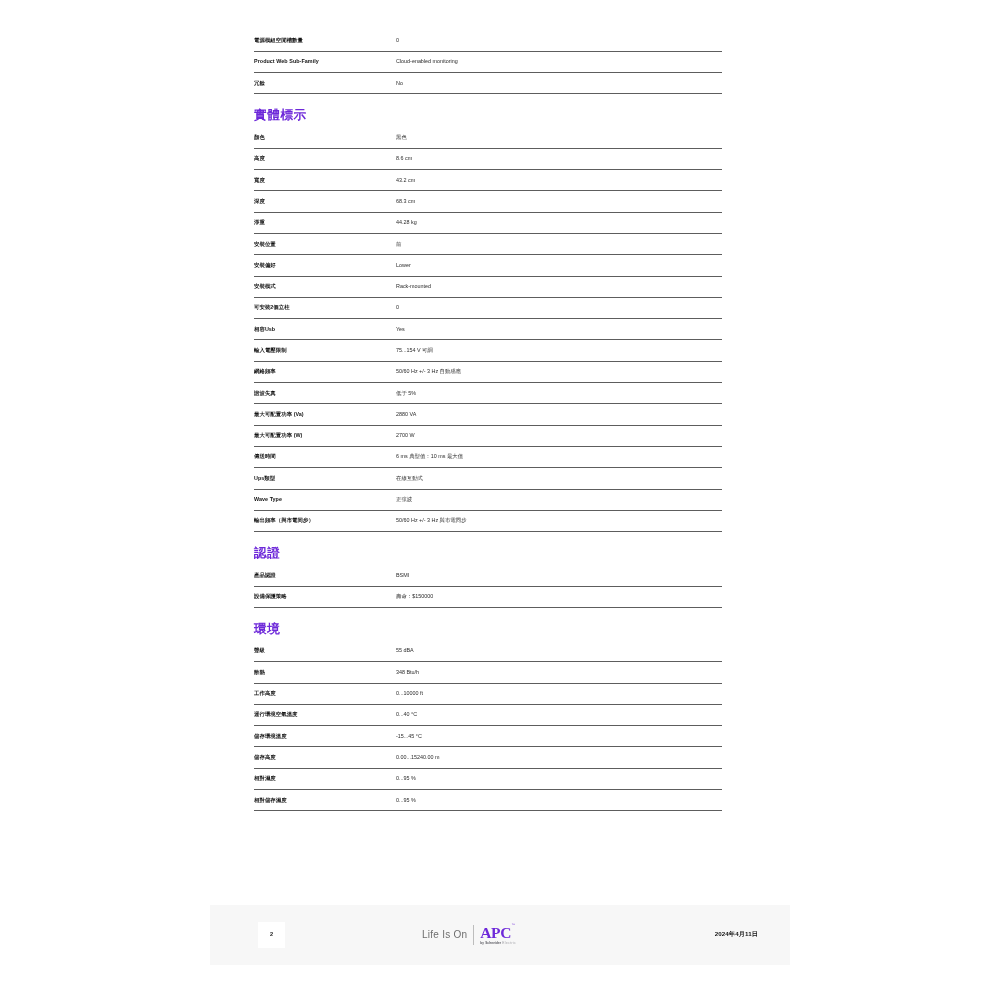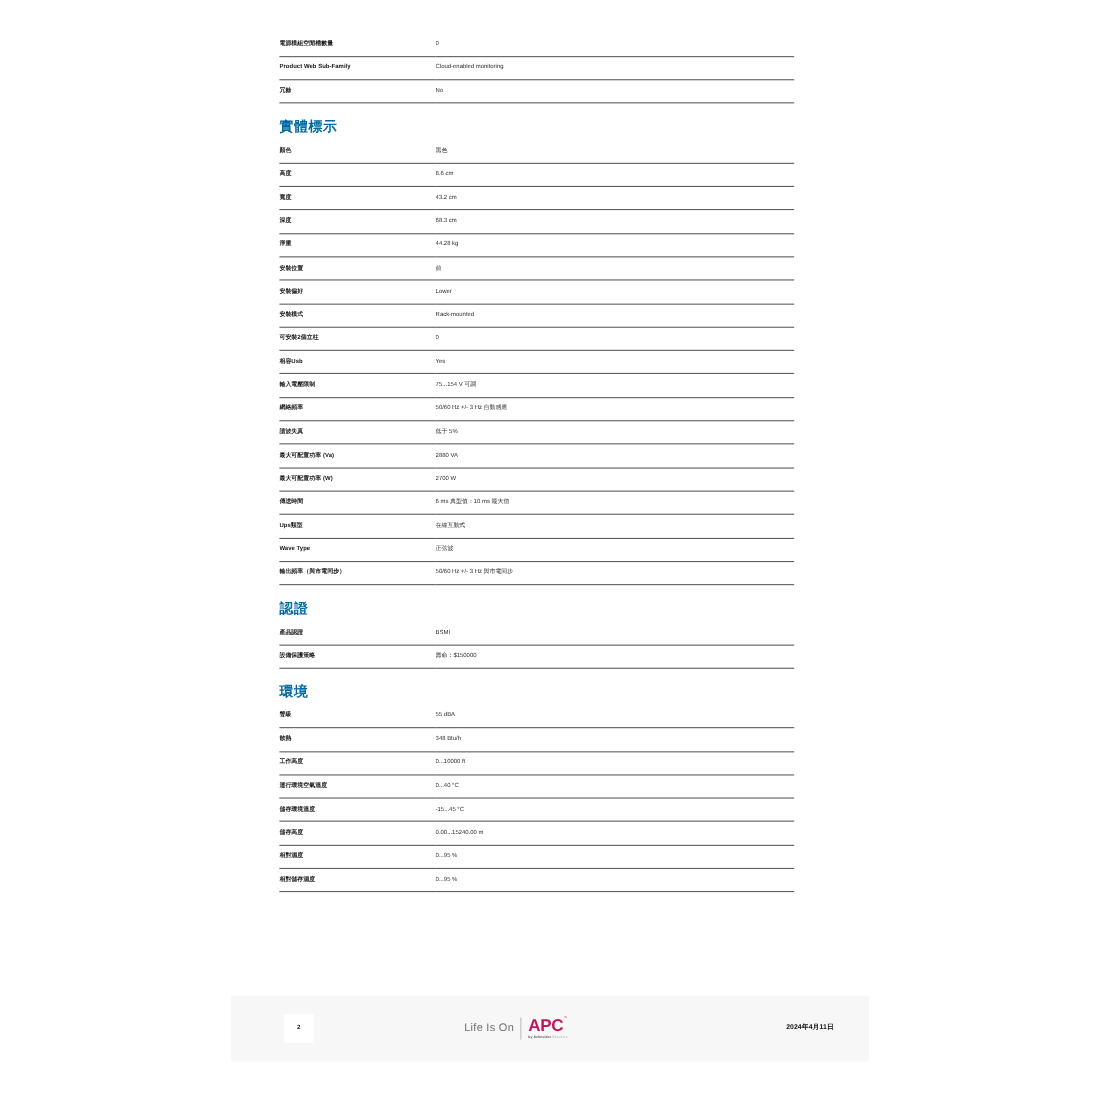--- a/index.html
+++ b/index.html
@@ -65,21 +65,21 @@
     color: #2b2b2b;
     padding-left: 2px;
     white-space: nowrap;
     overflow: hidden;
   }
 
   
   .section-heading {
     font-size: 12.6px;
     font-weight: bold;
-    color: #0369a1;
+    color: #6d28d9;
     letter-spacing: 0.6px;
     line-height: 1;
     padding: 0;
     margin: 0;
   }
   .heading-row > td {
     padding: 15px 0 5px 0;
     border: none;
     vertical-align: bottom;
   }
@@ -143,23 +143,23 @@
     display: flex;
     flex-direction: column;
     align-items: flex-start;
     line-height: 1;
   }
   .apc-word {
     position: relative;
     font-size: 15.5px;
     font-weight: bold;
     letter-spacing: -0.4px;
-    color: #be185d;
-    line-height: 1;
-    font-family: Liberation Sans, sans-serif;
+    color: #6d28d9;
+    line-height: 1;
+    font-family: Liberation Serif, serif;
   }
   .apc-word .tm {
     position: absolute;
     top: -1px;
     right: -4px;
     font-size: 3.4px;
     font-weight: normal;
     letter-spacing: 0;
   }
   .apc-sub {

